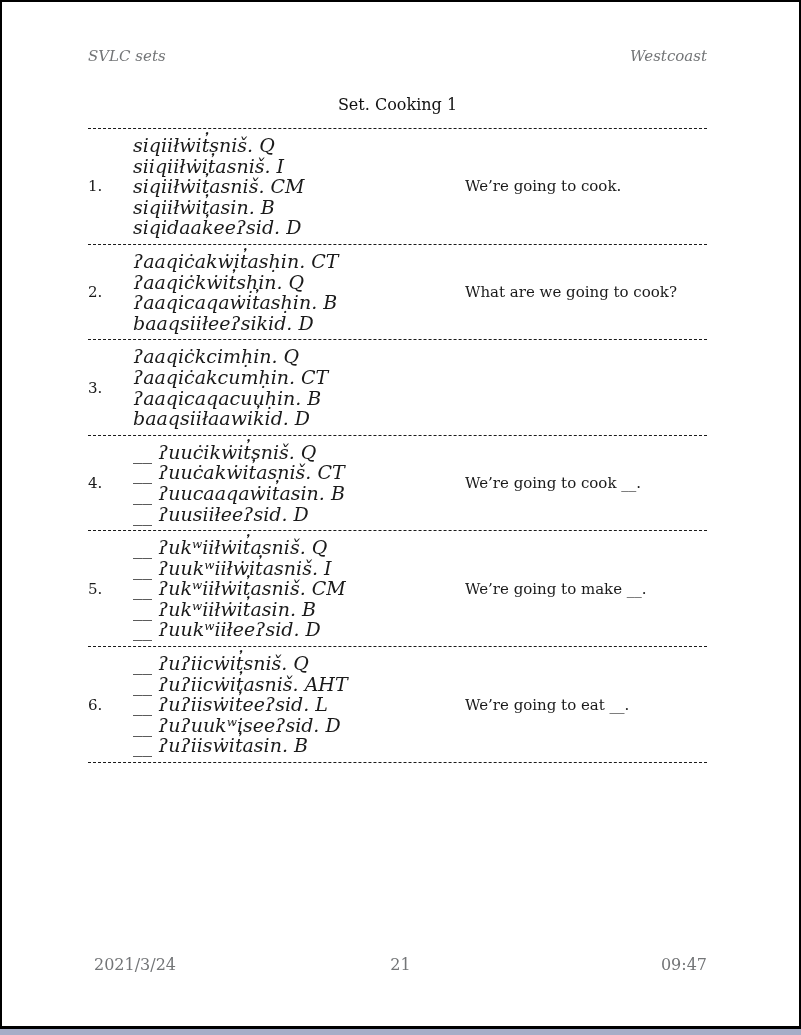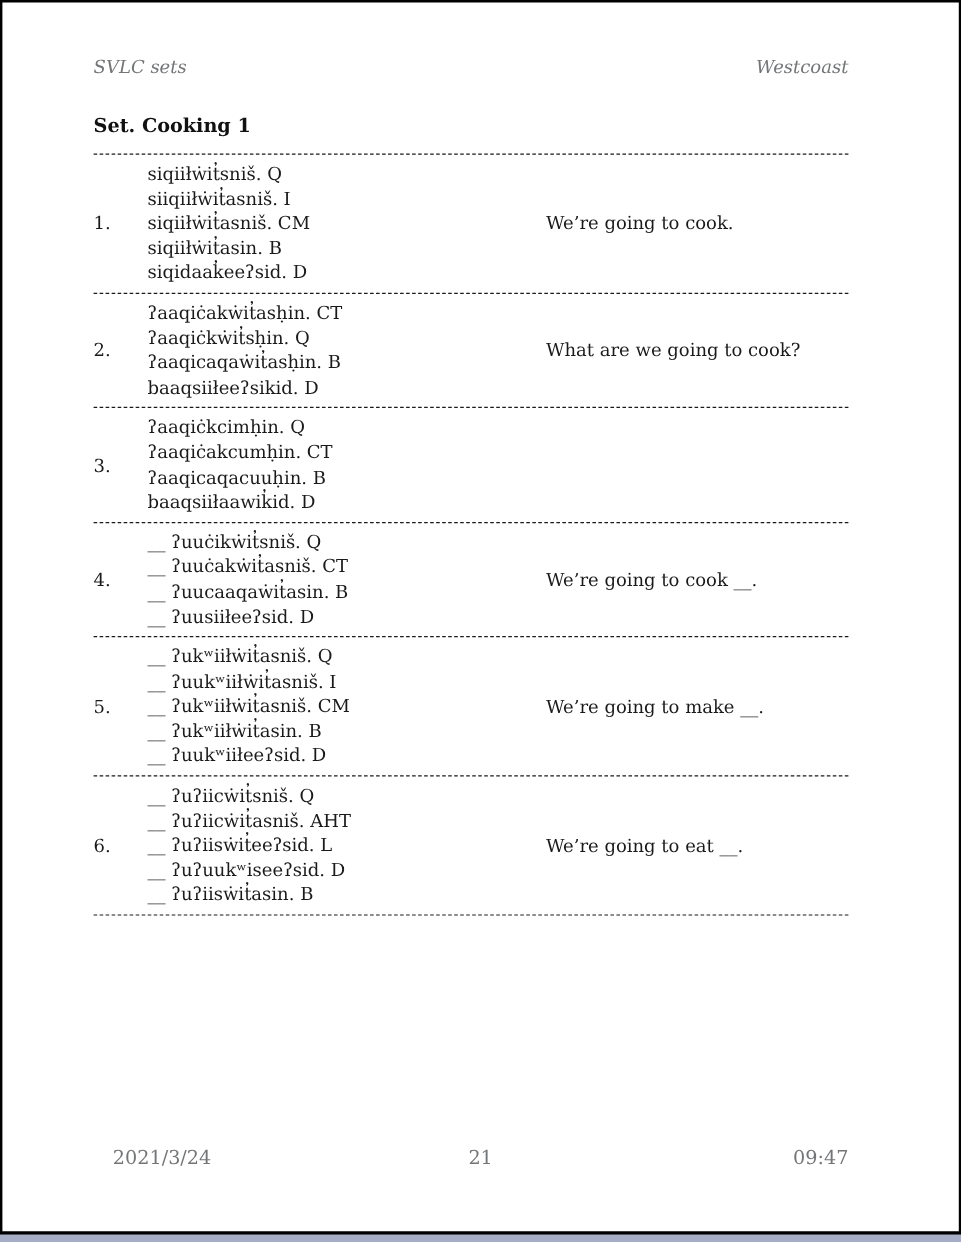--- a/index.html
+++ b/index.html
@@ -18,34 +18,35 @@
     border-bottom-width: 3px;
   }
   .bottom-strip {
     position: absolute; left: 0; bottom: 0;
     width: 801px; height: 6px;
     background: #a6adc7;
   }
 
   .content {
     position: absolute;
-    left: 76px; right: 92px; top: 45px;
+    left: 86px; right: 92px; top: 45px;
   }
 
   .doc-header {
     display: flex;
     justify-content: space-between;
     font-style: italic;
     color: #737577;
     font-size: 15px;
     line-height: 19px;
   }
 
   .doc-title {
-    font-weight: bold;
+    text-align: center;
+    font-weight: normal;
     font-size: 16px;
     color: #111111;
     margin-top: 29px;
   }
 
   .items-table {
     margin-top: 14px;
     border-bottom: 1px dashed #1a1a1a;
   }
   .item-row {
@@ -58,24 +59,25 @@
     width: 45px;
     font-size: 15px;
     color: #1a1a1a;
     flex-shrink: 0;
   }
   .item-variants {
     width: 332px;
     flex-shrink: 0;
   }
   .variant-line {
-    font-size: 15px;
+    font-size: 19px;
     line-height: 20.6px;
     color: #1a1a1a;
     white-space: pre;
+    font-style: italic;
   }
   .item-translation {
     flex: 1;
     font-size: 15px;
     color: #1a1a1a;
   }
 
   .doc-footer {
     position: absolute;
     left: 92px; right: 92px;

